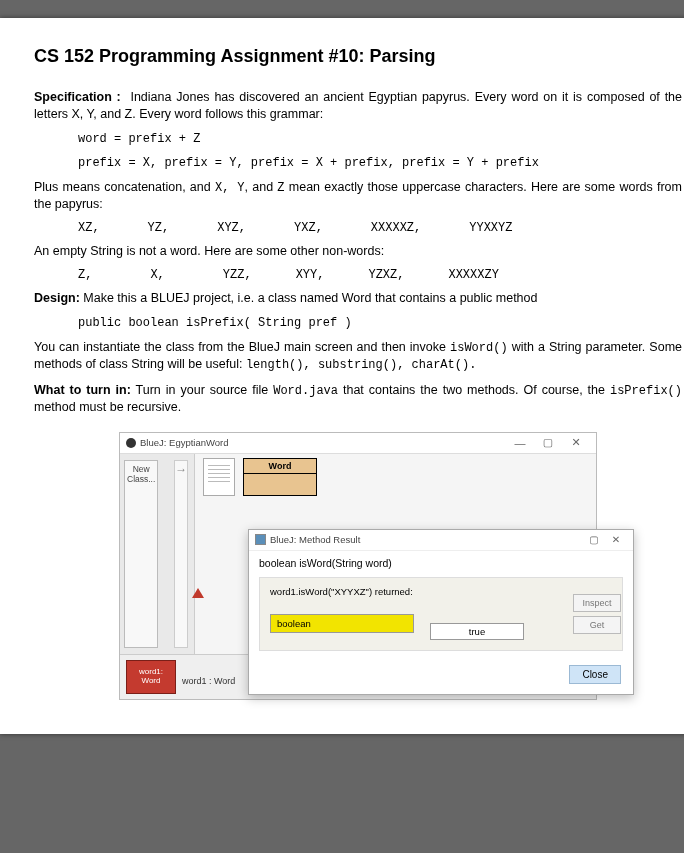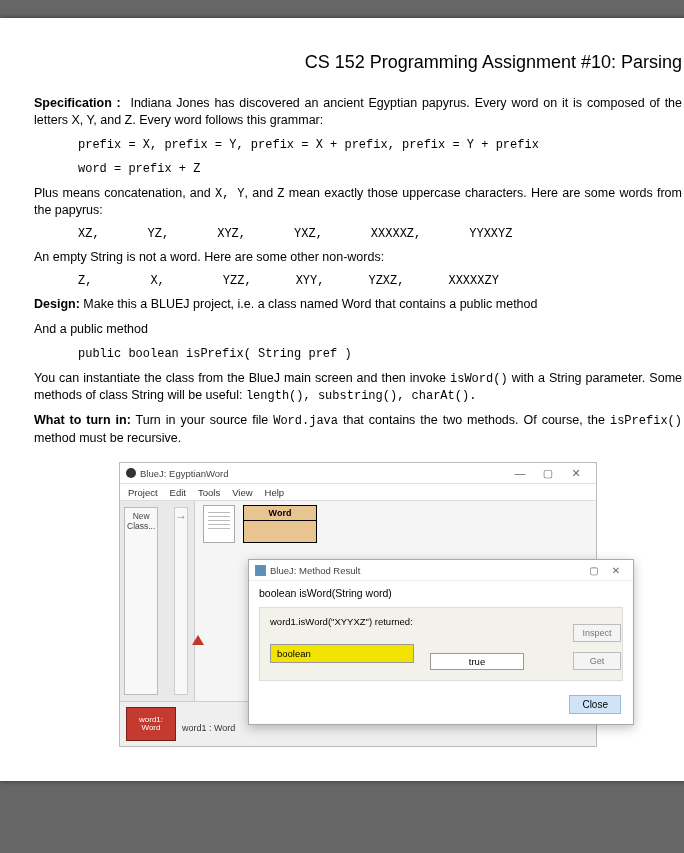--- a/index.html
+++ b/index.html
@@ -11,24 +11,24 @@
     color: #000;
   }
   .page {
     width: 648px;
     margin: 18px auto;
     background: #fff;
     padding: 28px 34px 34px 34px;
     box-shadow: 0 0 5px rgba(0,0,0,0.5);
   }
   h1 {
-    text-align: right;
+    text-align: left;
     font-size: 18px;
-    font-weight: normal;
-    margin: 6px 0 22px 0;
+    font-weight: bold;
+    margin: 0 0 22px 0;
   }
   p { margin: 6px 0 8px 0; line-height: 1.35; }
   .just { text-align: justify; }
   .mono { font-family: "Courier New", monospace; font-size: 12px; }
   .indent { margin-left: 44px; }
   .spaced-words { display: flex; gap: 48px; margin: 8px 0 8px 44px; font-family: "Courier New", monospace; font-size: 12px; }
   .spaced-words2 { display: flex; gap: 44px; margin: 8px 0 8px 44px; font-family: "Courier New", monospace; font-size: 12px; }
 
   
   .screenshot {
@@ -207,21 +207,21 @@
     font-size: 9.5px;
     text-align: center;
     margin-top: 16px;
   }
   .dialog .rightbtns {
     position: absolute;
     right: 12px;
     top: 64px;
     display: flex;
     flex-direction: column;
-    gap: 10px;
+    gap: 4px;
   }
   .dialog .dlgbtn {
     width: 46px;
     background: #f4f4f4;
     border: 1px solid #bbb;
     font-size: 9px;
     text-align: center;
     padding: 3px 0;
     color: #777;
   }
@@ -241,22 +241,22 @@
 <body>
 
 <div class="page">
 
   <h1>CS 152 Programming Assignment #10: Parsing</h1>
 
   <p class="just">
     <b>Specification :</b>&nbsp;&nbsp;<span>Indiana Jones has discovered an ancient Egyptian papyrus.  Every word on it is composed of the letters X, Y, and Z.  Every word follows this grammar:</span>
   </p>
 
+  <p class="mono indent">word = prefix + Z</p>
   <p class="mono indent">prefix = X,   prefix = Y,   prefix = X + prefix,    prefix = Y + prefix</p>
-  <p class="mono indent">word = prefix + Z</p>
 
   <p class="just">
     <span>Plus means concatenation, and </span><span class="mono">X, Y</span><span>, and </span><span class="mono">Z</span><span> mean exactly those uppercase characters. Here are some words from the papyrus:</span>
   </p>
 
   <div class="spaced-words">
     <span>XZ,</span>
     <span>YZ,</span>
     <span>XYZ,</span>
     <span>YXZ,</span>
@@ -273,48 +273,40 @@
     <span>XYY,</span>
     <span>YZXZ,</span>
     <span>XXXXXZY</span>
   </div>
 
   <p>
     <b>Design:</b><span> Make this a BLUEJ project, i.e. a class named Word that contains a public method</span>
   </p>
 
 
-  <p>And a public method</p>
 
   <p class="mono indent">public boolean isPrefix( String pref )</p>
 
   <p class="just">
     <span>You can instantiate the class from the BlueJ main screen and then invoke </span><span class="mono">isWord()</span><span> with a String parameter. Some methods of class String will be useful: </span><span class="mono">length(), substring(), charAt().</span>
   </p>
 
   <p class="just">
     <b>What to turn in:</b><span>  Turn in your source file </span><span class="mono">Word.java</span><span>  that contains the two methods. Of course, the </span><span class="mono">isPrefix()</span><span>  method must be recursive.</span>
   </p>
 
   <div class="screenshot">
     <div class="titlebar">
       <div class="logo"></div>
       <span>BlueJ:  EgyptianWord</span>
       <span class="sp"></span>
       <span class="winbtn">—</span>
       <span class="winbtn">▢</span>
       <span class="winbtn">✕</span>
     </div>
-    <div class="menubar">
-      <span>Project</span>
-      <span>Edit</span>
-      <span>Tools</span>
-      <span>View</span>
-      <span>Help</span>
-    </div>
     <div class="bluej-body">
       <div class="sidebar">
         <div class="btn">New Class...</div>
         <div class="arrow">→</div>
         <div class="btn">Compile</div>
       </div>
       <div class="workspace">
         <div class="paper-icon"></div>
         <div class="class-box">
           <div class="hdr">Word</div>

